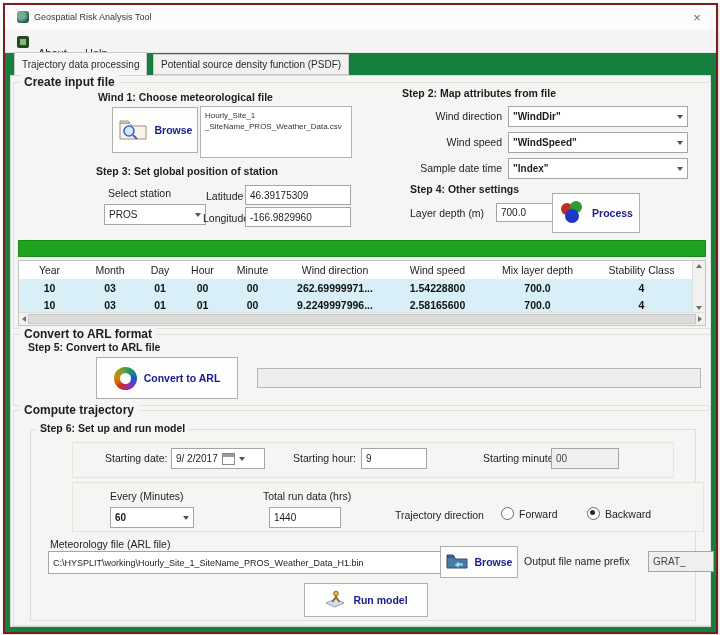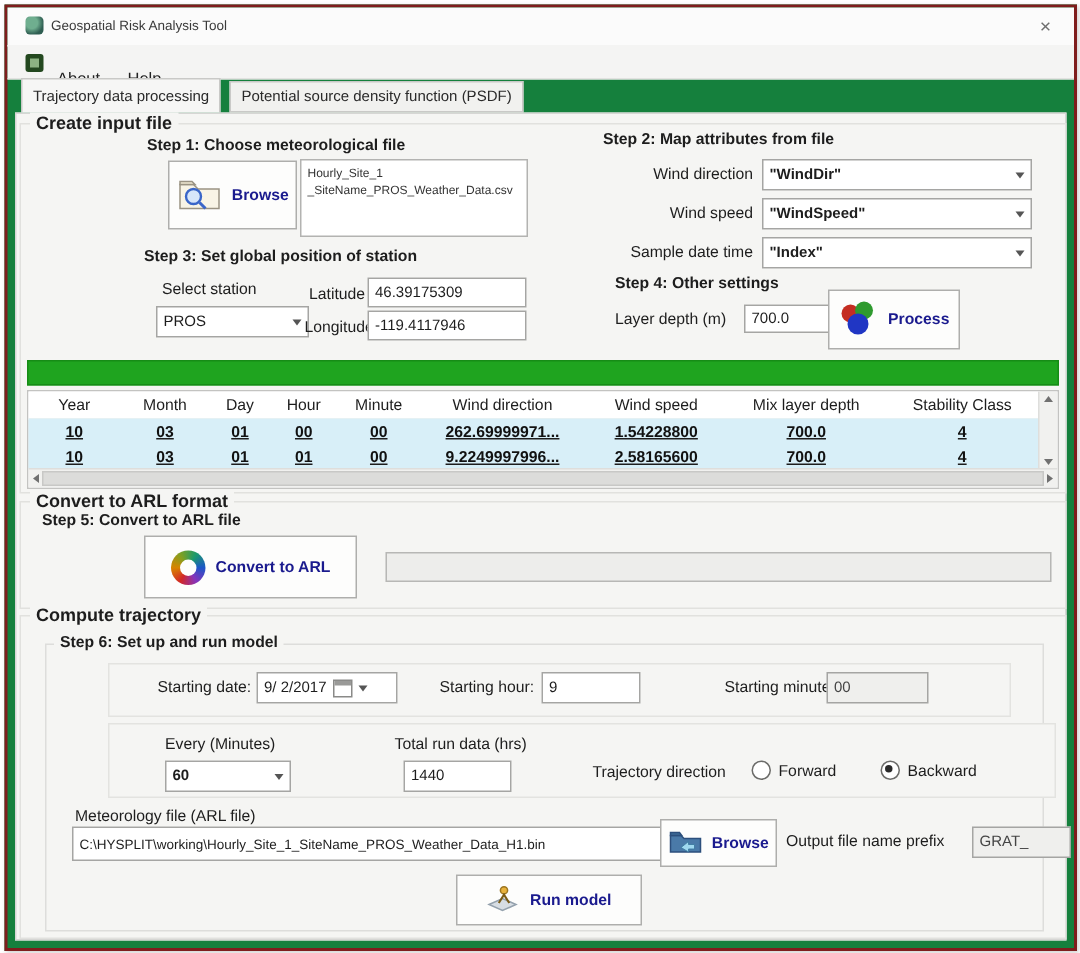--- a/index.html
+++ b/index.html
@@ -45,21 +45,21 @@
   .filebox{position:absolute;background:#fff;border:1px solid #b3b3b1;font-size:8px;line-height:11px;
     padding:3px 4px;color:#333;overflow:hidden;}
   
   .greenbar{position:absolute;background:#1fa41f;border:1px solid #168c16;}
   
   .track{position:absolute;background:#ededeb;border:1px solid #b7b7b5;}
   
   .table-wrap{position:absolute;background:#fff;border:1px solid #c3c3c1;}
   .thead{position:absolute;left:0;top:0;right:12px;height:18px;display:flex;background:#fff;border-bottom:1px solid #e6e6e4;}
   .hc{font-size:10.5px;font-weight:normal;display:flex;align-items:center;justify-content:center;}
-  .trow{position:absolute;left:0;right:12px;height:17px;display:flex;background:#d8eff8;text-decoration:underline;}
+  .trow{position:absolute;left:0;right:12px;height:17px;display:flex;background:#d8eff8;}
   .tc{font-size:10.5px;font-weight:bold;display:flex;align-items:center;justify-content:center;color:#111;}
   .vscroll{position:absolute;right:0;top:0;width:12px;height:52px;background:#f1f1ef;border-left:1px solid #dededc;}
   .hscroll{position:absolute;left:0;bottom:0;right:0;height:12px;background:#f1f1ef;border-top:1px solid #dededc;display:flex;align-items:center;}
   .hthumb{flex:1;height:8px;margin:0 2px;background:#dcdcda;border:1px solid #c8c8c6;}
   .sarr{width:0;height:0;}
   .sarr.up{border-left:3.5px solid transparent;border-right:3.5px solid transparent;border-bottom:4px solid #707070;margin:3px auto 0;}
   .sarr.down{border-left:3.5px solid transparent;border-right:3.5px solid transparent;border-top:4px solid #707070;margin:38px auto 0;}
   .sarr.left{border-top:3.5px solid transparent;border-bottom:3.5px solid transparent;border-right:4px solid #707070;margin-left:3px;}
   .sarr.right{border-top:3.5px solid transparent;border-bottom:3.5px solid transparent;border-left:4px solid #707070;margin-right:3px;}
   
@@ -99,21 +99,21 @@
   <div class="tabstrip">
     <div class="tab active" style="left:9px">Trajectory data processing</div>
     <div class="tab" style="left:148px">Potential source density function (PSDF)</div>
   </div>
 
   <div class="content">
 
     <div class="group" style="left:2px;top:6px;width:696px;height:245px">
       <div class="group-label">Create input file</div>
 
-      <div class="step-title" style="left:84px;top:8px">Step 1: Choose meteorological file</div>
+      <div class="step-title" style="left:84px;top:8px">Wind 1: Choose meteorological file</div>
 
       <div class="btn" style="left:98px;top:24px;width:84px;height:44px">
         <span>
           <svg width="30" height="24" viewBox="0 0 30 24">
             <path d="M2 6 h9 l3 3 h14 v13 H2 Z" fill="#f8f4e6" stroke="#9a9383"></path>
             <path d="M2 6 v-2 h8 l2 2 Z" fill="#efe8d2" stroke="#9a9383"></path>
             <circle cx="11" cy="14" r="5" fill="#d7e6fa" stroke="#3a66c9" stroke-width="1.6"></circle>
             <line x1="15" y1="18" x2="19" y2="22" stroke="#3a66c9" stroke-width="2"></line>
           </svg>
         </span>
@@ -147,21 +147,21 @@
       <div class="combo" style="left:90px;top:121px;width:92px;height:19px">
         <span>PROS</span>
         <span class="chev"></span>
       </div>
       <div class="lbl" style="left:192px;top:107px">Latitude</div>
       <div class="field" style="left:231px;top:102px;width:96px;height:18px">
         <span>46.39175309</span>
       </div>
       <div class="lbl" style="left:189px;top:129px">Longitude</div>
       <div class="field" style="left:231px;top:124px;width:96px;height:18px">
-        <span>-119.4117946</span>
+        <span>-166.9829960</span>
       </div>
 
       <div class="step-title" style="left:396px;top:100px">Step 4: Other settings</div>
       <div class="lbl" style="left:396px;top:124px">Layer depth (m)</div>
       <div class="field" style="left:482px;top:120px;width:50px;height:17px">
         <span>700.0</span>
       </div>
       <div class="btn" style="left:538px;top:110px;width:86px;height:38px">
         <span>
           <svg width="26" height="24" viewBox="0 0 26 24">

